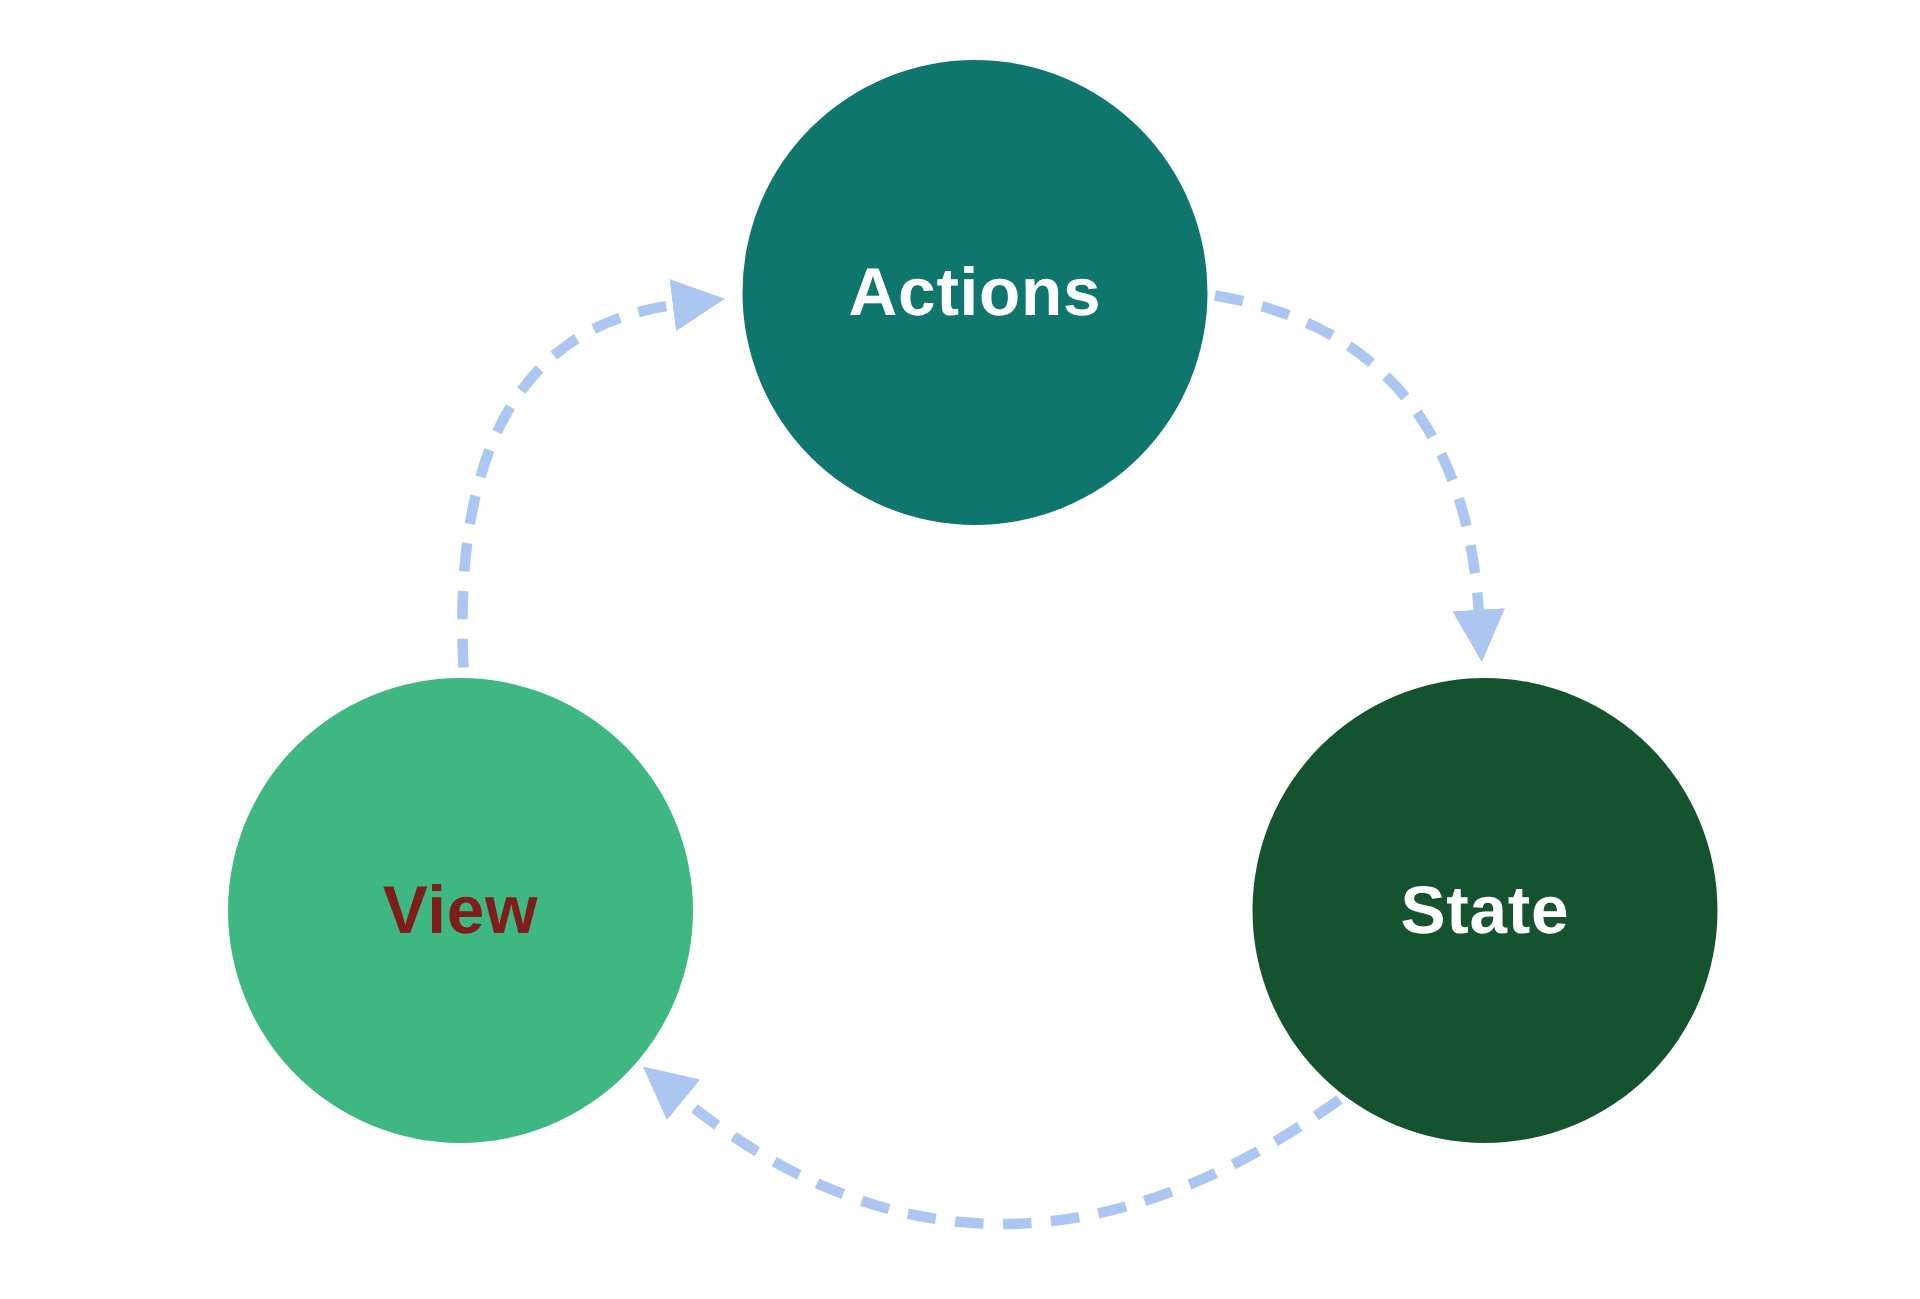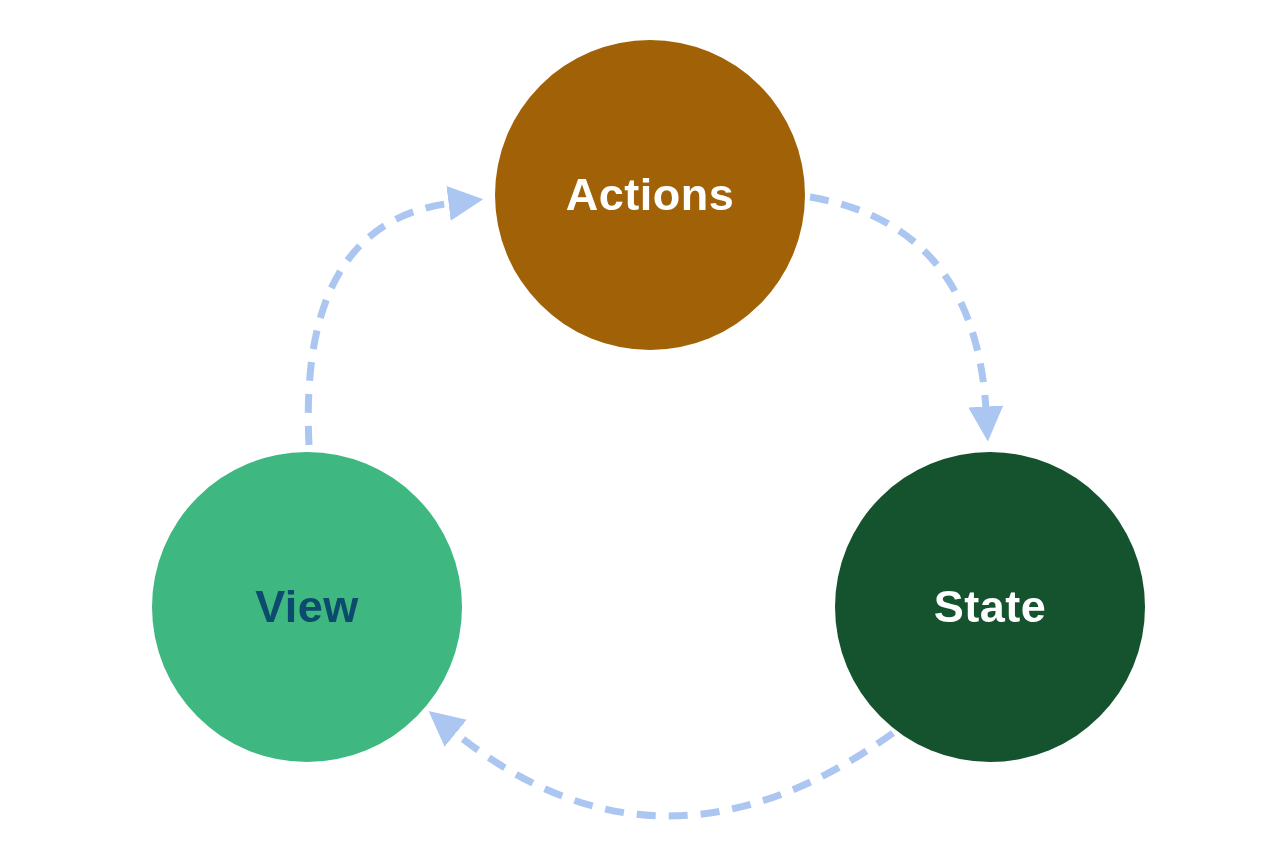--- a/index.html
+++ b/index.html
@@ -64,25 +64,25 @@
       </marker>
     </defs>
 
     <path class="flow-edge" d="M 309 445 Q 298 222 452 203" marker-end="url(#arrowhead)" style="stroke: rgb(172, 198, 242);"></path>
 
     <path class="flow-edge" d="M 810 197 Q 975 225 986 410" marker-end="url(#arrowhead)" style="stroke: rgb(172, 198, 242);"></path>
 
     <path class="flow-edge" d="M 893 733 Q 660 900 453 731" marker-end="url(#arrowhead)" style="stroke: rgb(172, 198, 242);"></path>
   </svg>
 
-  <div class="node node--actions" style="background-color: #a16207;">
+  <div class="node node--actions" style="background-color: #0f766e;">
     <span class="node__label" style="color: rgb(255, 255, 255);">Actions</span>
   </div>
 
   <div class="node node--state" style="background-color: #14532d;">
     <span class="node__label" style="color: rgb(255, 255, 255);">State</span>
   </div>
 
   <div class="node node--view" style="background-color: rgb(62, 184, 128);">
-    <span class="node__label" style="color: #0c4a6e;">View</span>
+    <span class="node__label" style="color: #7f1d1d;">View</span>
   </div>
 
 </div>
 
 </body></html>

